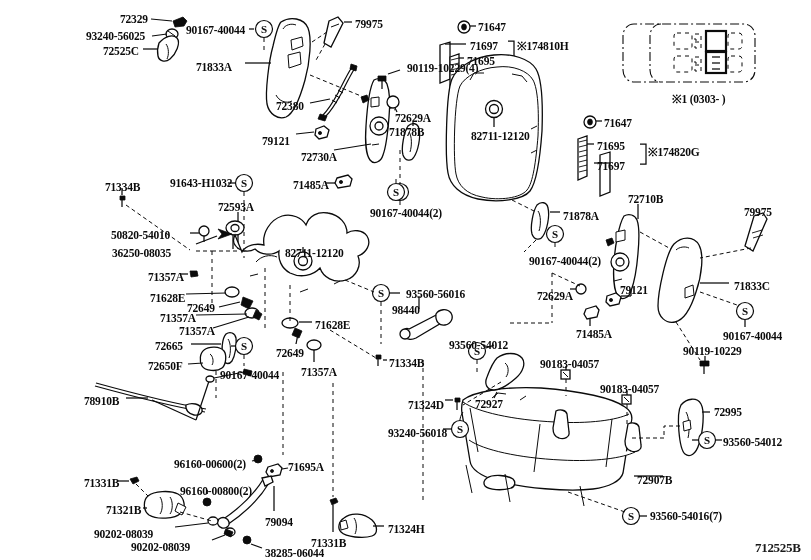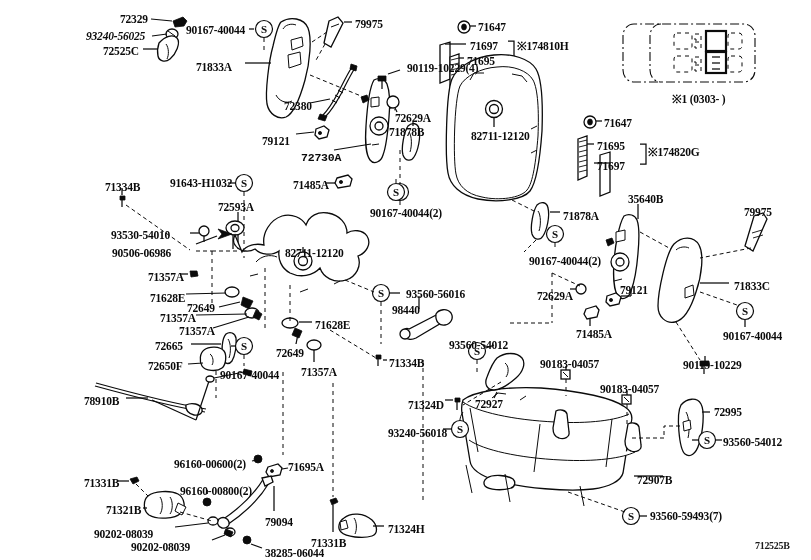--- a/index.html
+++ b/index.html
@@ -15,21 +15,21 @@
     font-size:11.5px;
     color:#0b0b0b;
     white-space:nowrap;
     letter-spacing:-0.2px;
     line-height:1;
   }
   .diagcode{
     position:absolute;
     font-family:"Liberation Serif", serif;
     font-weight:bold;
-    font-size:10px;
+    font-size:13px;
     color:#1a1a1a;
     letter-spacing:-0.3px;
   }
   svg.overlay{position:absolute;left:0;top:0;width:811px;height:560px;}
   .ln{stroke:#0b0b0b;stroke-width:1.25;fill:none;}
   .ln2{stroke:#0b0b0b;stroke-width:1;fill:none;}
   .dash{stroke:#0b0b0b;stroke-width:1;fill:none;stroke-dasharray:4 3;}
   .dashv{stroke:#0b0b0b;stroke-width:1;fill:none;stroke-dasharray:4 4;}
   .dashdot{stroke:#0b0b0b;stroke-width:1.1;fill:none;stroke-dasharray:9 3 2 3;}
   .part{fill:#ffffff;stroke:#0b0b0b;stroke-width:1.3;}
@@ -546,44 +546,44 @@
       <line class="ln" x1="373" y1="526" x2="384" y2="526"></line>
     </g>
     <path class="dashv" x1="0" d="M333 383 L333 497"></path>
     <path class="dashv" d="M423 360 L423 502"></path>
     <path class="dashv" d="M283 372 L283 455"></path>
 
   </svg>
 
   <div>
     <div class="lbl" style="left:120px;top:14px;">72329</div>
-    <div class="lbl" style="left:86px;top:31px;font-style:italic;">93240-56025</div>
+    <div class="lbl" style="left:86px;top:31px;">93240-56025</div>
     <div class="lbl" style="left:103px;top:46px;">72525C</div>
     <div class="lbl" style="left:186px;top:25px;">90167-40044</div>
     <div class="lbl" style="left:355px;top:19px;">79975</div>
     <div class="lbl" style="left:196px;top:62px;">71833A</div>
-    <div class="lbl" style="left:284px;top:101px;">72380</div>
+    <div class="lbl" style="left:276px;top:101px;">72380</div>
     <div class="lbl" style="left:262px;top:136px;">79121</div>
-    <div class="lbl" style="left:301px;top:152px;font-family:Liberation Mono, monospace;">72730A</div>
+    <div class="lbl" style="left:301px;top:152px;">72730A</div>
     <div class="lbl" style="left:359px;top:63px;margin-left:48px;">90119-10229(4)</div>
     <div class="lbl" style="left:395px;top:113px;">72629A</div>
     <div class="lbl" style="left:389px;top:127px;">71878B</div>
     <div class="lbl" style="left:478px;top:22px;">71647</div>
     <div class="lbl" style="left:470px;top:41px;">71697</div>
     <div class="lbl" style="left:467px;top:56px;">71695</div>
     <div class="lbl" style="left:471px;top:131px;">82711-12120</div>
     <div class="lbl" style="left:604px;top:118px;">71647</div>
     <div class="lbl" style="left:597px;top:141px;">71695</div>
     <div class="lbl" style="left:597px;top:161px;">71697</div>
     <div class="lbl" style="left:105px;top:182px;">71334B</div>
     <div class="lbl" style="left:170px;top:178px;">91643-H1032</div>
     <div class="lbl" style="left:293px;top:180px;">71485A</div>
     <div class="lbl" style="left:218px;top:202px;">72593A</div>
-    <div class="lbl" style="left:111px;top:230px;">93530-54010</div>
-    <div class="lbl" style="left:112px;top:248px;">90506-06986</div>
+    <div class="lbl" style="left:111px;top:230px;">50820-54010</div>
+    <div class="lbl" style="left:112px;top:248px;">36250-08035</div>
     <div class="lbl" style="left:285px;top:248px;">82711-12120</div>
     <div class="lbl" style="left:370px;top:208px;">90167-40044(2)</div>
     <div class="lbl" style="left:148px;top:272px;">71357A</div>
     <div class="lbl" style="left:150px;top:293px;">71628E</div>
     <div class="lbl" style="left:187px;top:303px;">72649</div>
     <div class="lbl" style="left:160px;top:313px;">71357A</div>
     <div class="lbl" style="left:179px;top:326px;">71357A</div>
     <div class="lbl" style="left:155px;top:341px;">72665</div>
     <div class="lbl" style="left:148px;top:361px;">72650F</div>
     <div class="lbl" style="left:220px;top:370px;">90167-40044</div>
@@ -591,36 +591,36 @@
     <div class="lbl" style="left:276px;top:348px;">72649</div>
     <div class="lbl" style="left:301px;top:367px;">71357A</div>
     <div class="lbl" style="left:392px;top:305px;">98440</div>
     <div class="lbl" style="left:406px;top:289px;">93560-56016</div>
     <div class="lbl" style="left:389px;top:358px;">71334B</div>
     <div class="lbl" style="left:449px;top:340px;">93560-54012</div>
     <div class="lbl" style="left:84px;top:396px;">78910B</div>
     <div class="lbl" style="left:563px;top:211px;">71878A</div>
     <div class="lbl" style="left:529px;top:256px;">90167-40044(2)</div>
     <div class="lbl" style="left:537px;top:291px;">72629A</div>
-    <div class="lbl" style="left:628px;top:194px;">35640B</div>
+    <div class="lbl" style="left:628px;top:194px;">72710B</div>
     <div class="lbl" style="left:620px;top:285px;">79121</div>
     <div class="lbl" style="left:576px;top:329px;">71485A</div>
     <div class="lbl" style="left:744px;top:207px;">79975</div>
     <div class="lbl" style="left:734px;top:281px;">71833C</div>
     <div class="lbl" style="left:723px;top:331px;">90167-40044</div>
-    <div class="lbl" style="left:683px;top:360px;">90119-10229</div>
+    <div class="lbl" style="left:683px;top:346px;">90119-10229</div>
     <div class="lbl" style="left:540px;top:359px;">90183-04057</div>
     <div class="lbl" style="left:600px;top:384px;">90183-04057</div>
     <div class="lbl" style="left:475px;top:399px;">72927</div>
     <div class="lbl" style="left:408px;top:400px;">71324D</div>
     <div class="lbl" style="left:388px;top:428px;">93240-56018</div>
     <div class="lbl" style="left:714px;top:407px;">72995</div>
     <div class="lbl" style="left:723px;top:437px;">93560-54012</div>
     <div class="lbl" style="left:637px;top:475px;">72907B</div>
-    <div class="lbl" style="left:650px;top:511px;">93560-59493(7)</div>
+    <div class="lbl" style="left:650px;top:511px;">93560-54016(7)</div>
     <div class="lbl" style="left:174px;top:459px;">96160-00600(2)</div>
     <div class="lbl" style="left:288px;top:462px;">71695A</div>
     <div class="lbl" style="left:84px;top:478px;">71331B</div>
     <div class="lbl" style="left:180px;top:486px;text-align:center;">96160-00800(2)</div>
     <div class="lbl" style="left:106px;top:505px;">71321B</div>
     <div class="lbl" style="left:265px;top:517px;">79094</div>
     <div class="lbl" style="left:94px;top:529px;">90202-08039</div>
     <div class="lbl" style="left:131px;top:542px;">90202-08039</div>
     <div class="lbl" style="left:265px;top:548px;">38285-06044</div>
     <div class="lbl" style="left:311px;top:538px;">71331B</div>

